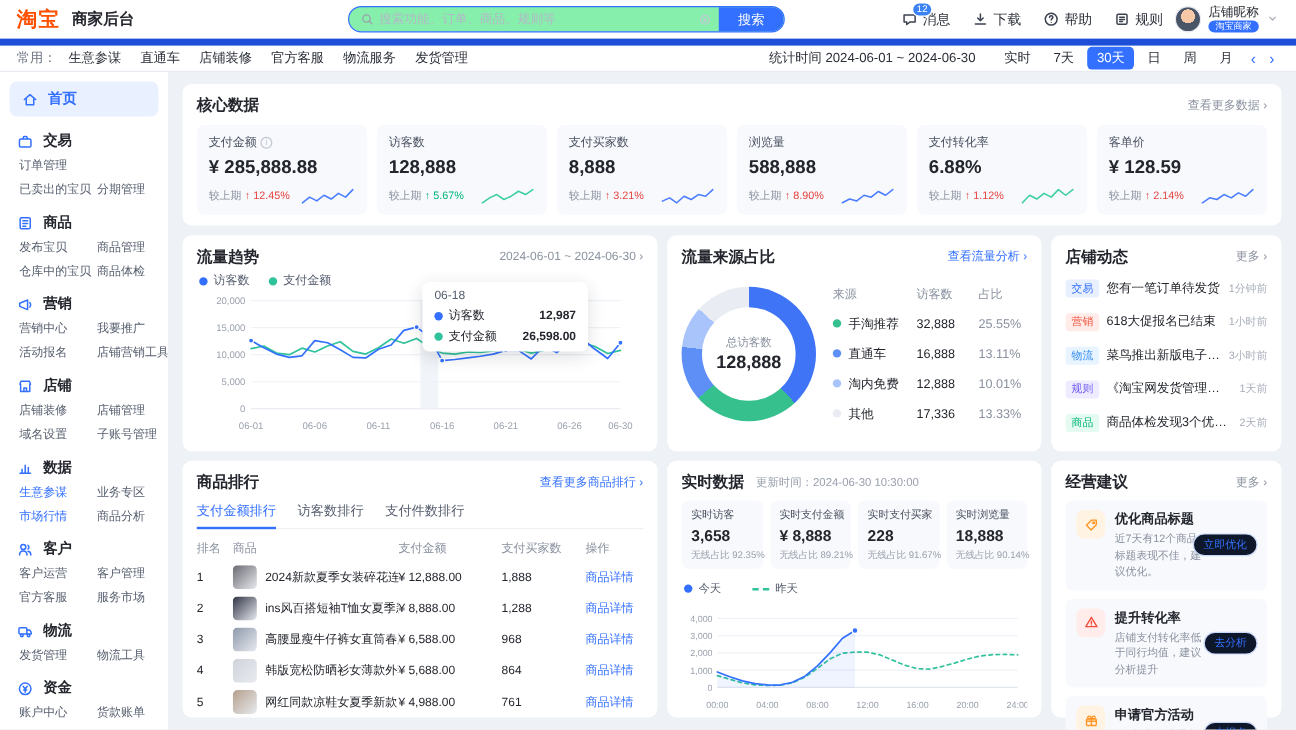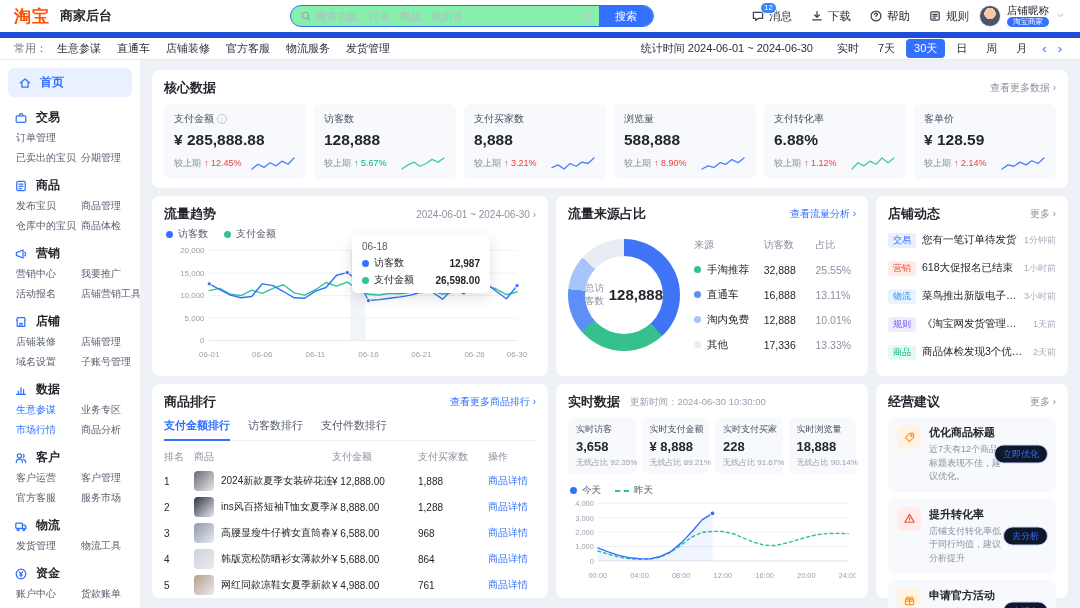--- a/index.html
+++ b/index.html
@@ -74,54 +74,54 @@
 .lg-item{display:flex;align-items:center;gap:5px}
 .dot{width:7px;height:7px;border-radius:50%}
 .chart-wrap{position:relative}
 .tooltip{position:absolute;left:188px;top:-8px;background:#fff;border-radius:6px;box-shadow:0 4px 14px rgba(31,35,41,.14);padding:6px 10px;font-size:10px;min-width:138px;z-index:2}
 .tt-date{color:#555d6d;margin-bottom:4px}
 .tt-row{display:flex;align-items:center;gap:5px;margin-top:3px}
 .tt-row b{margin-left:auto;font-size:10px}
 
 .traffic-body{display:flex;gap:14px;align-items:center;padding-top:2px}
 .donut{width:112px;height:112px;border-radius:50%;position:relative;flex:0 0 112px}
-.donut-hole{position:absolute;inset:17px;background:#fff;border-radius:50%;display:flex;flex-direction:row;align-items:center;justify-content:center;gap:2px}
+.donut-hole{position:absolute;inset:17px;background:#fff;border-radius:50%;display:flex;flex-direction:column;align-items:center;justify-content:center;gap:2px}
 .center-label{font-size:9.5px;color:#8a919f}
 .center-value{font-size:15px;font-weight:bold}
 .src-table{flex:1;font-size:10.5px;min-width:0}
 .src-row{display:flex;align-items:center;height:25px}
 .src-row.hd{color:#8a919f;font-size:10px}
 .src-name{flex:0 0 43%;display:flex;align-items:center;gap:6px;white-space:nowrap}
 .src-vis{flex:0 0 32%;white-space:nowrap}
 .src-pct{flex:1;color:#8a919f;white-space:nowrap}
 
 .dyn-row{display:flex;align-items:center;gap:6px;height:28px;font-size:10.5px;cursor:pointer}
 .dyn-tag{font-size:9px;border-radius:3px;padding:1px 5px;flex:0 0 auto}
 .dyn-text{flex:1;white-space:nowrap;overflow:hidden;text-overflow:ellipsis}
 .dyn-time{color:#a6acb8;font-size:9px;flex:0 0 auto}
 
 .tabs{display:flex;gap:18px;border-bottom:1px solid #eef0f4;margin-bottom:5px}
 .tab{font-size:11px;color:#555d6d;padding:3px 0 6px;cursor:pointer;border-bottom:2px solid transparent;margin-bottom:-1px}
-.tab.active{color:#3370ff;font-weight:bold;border-bottom-color:#3370ff}
+.tab.active{color:#3370ff;font-weight:normal;border-bottom-color:#3370ff}
 .ptable{font-size:10px}
 .p-row{display:flex;align-items:center;height:26px}
 .p-row.hd{color:#8a919f;height:22px}
 .p-rank{flex:0 0 30px}
 .p-name{flex:1;display:flex;align-items:center;gap:7px;min-width:0;white-space:nowrap;overflow:hidden}
 .thumb{width:20px;height:20px;border-radius:4px;flex:0 0 20px}
 .p-amt{flex:0 0 86px;white-space:nowrap}
 .p-buy{flex:0 0 70px}
 .p-act{flex:0 0 48px;color:#3370ff;cursor:pointer}
 
 .rt-cards{display:flex;gap:6px;margin-bottom:10px}
 .rt-box{flex:1;background:#f7f9fc;border-radius:6px;padding:6px 8px;min-width:0}
 .rt-label{font-size:9px;color:#4a5160;white-space:nowrap}
 .rt-value{font-size:13px;font-weight:bold;margin:3px 0;white-space:nowrap}
 .rt-sub{font-size:8px;color:#9aa1ad;white-space:nowrap}
-.rt-legend{display:flex;gap:14px;font-size:9.5px;color:#555d6d;margin:2px 0 0 2px;align-items:center}
+.rt-legend{display:flex;gap:26px;font-size:9.5px;color:#555d6d;margin:2px 0 12px 2px;align-items:center}
 .dashline{width:14px;border-top:2px dashed #2fc29b;display:inline-block}
 
 .sug{background:#f7f9fc;border-radius:6px;padding:8px 9px;display:flex;gap:8px;margin-bottom:7px;position:relative;align-items:flex-start}
 .sug-icon{width:24px;height:24px;border-radius:6px;display:flex;align-items:center;justify-content:center;flex:0 0 24px}
 .sug-title{font-size:11px;font-weight:bold;margin-bottom:3px}
 .sug-desc{font-size:9px;color:#8a919f;line-height:1.5;padding-right:46px}
 .sug-btn{position:absolute;right:8px;top:50%;transform:translateY(-50%);border:1px solid #c9d7f8;color:#3370ff;background:#0f172a;border-radius:10px;font-size:9px;padding:2px 8px;cursor:pointer;white-space:nowrap}
 svg{display:block}
 text{font-family:"Liberation Sans","DejaVu Sans",sans-serif}
 </style>

